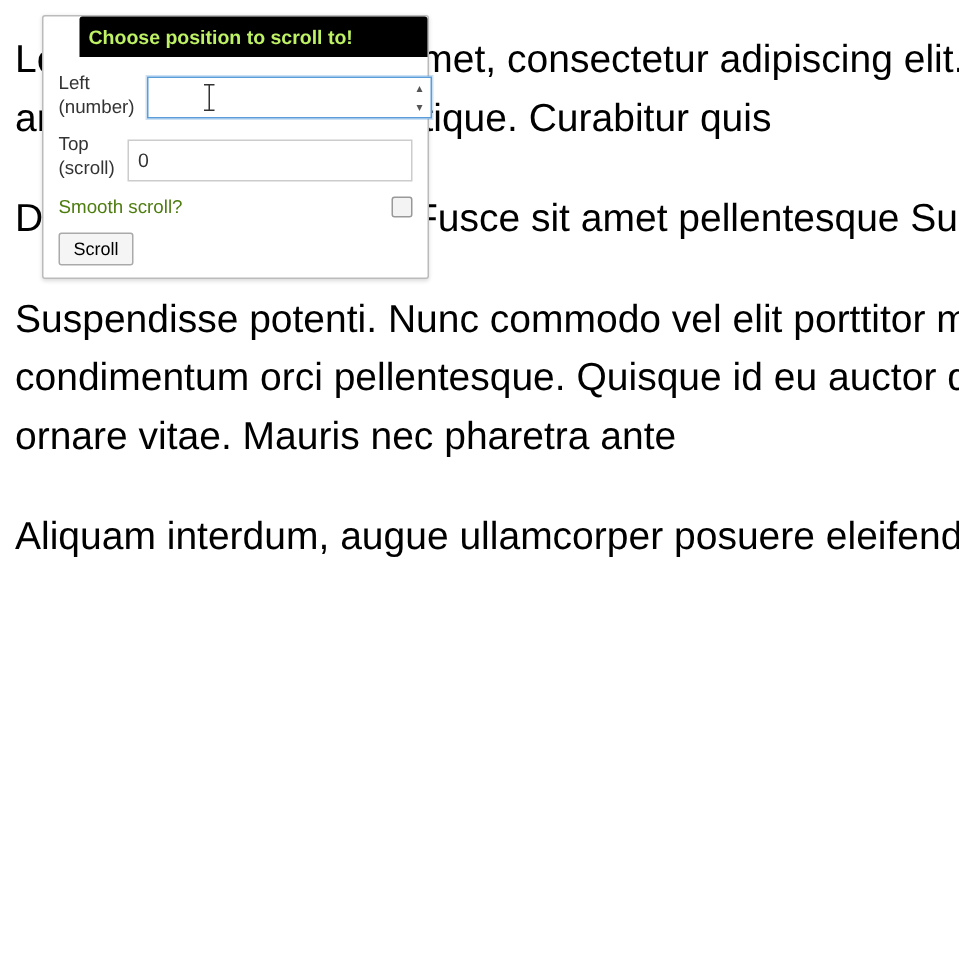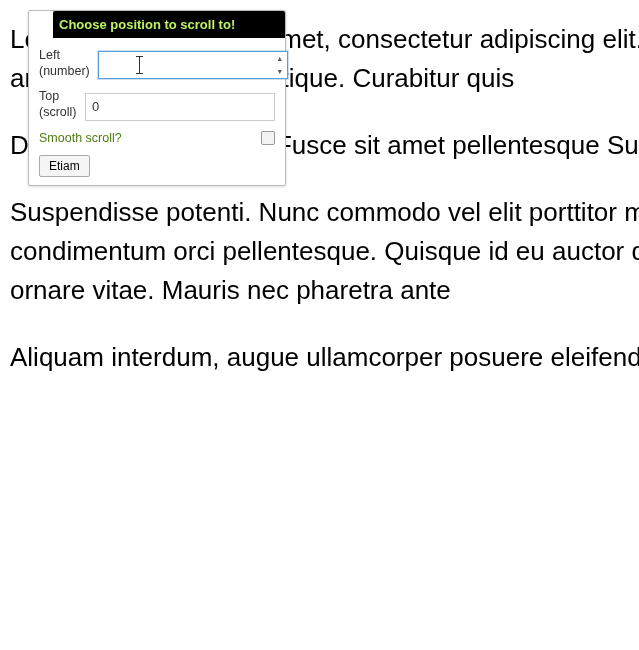--- a/index.html
+++ b/index.html
@@ -203,15 +203,15 @@
       </div>
     </div>
     <div class="field-row">
       <div class="field-label">Top (scroll)</div>
       <input type="text" class="field-input" value="0" style="">
     </div>
     <div class="checkbox-row">
       <div class="checkbox-label">Smooth scroll?</div>
       <div class="checkbox-input"></div>
     </div>
-    <button class="scroll-button">Etiam</button>
+    <button class="scroll-button">Scroll</button>
   </div>
 </div>
 
 </body></html>

